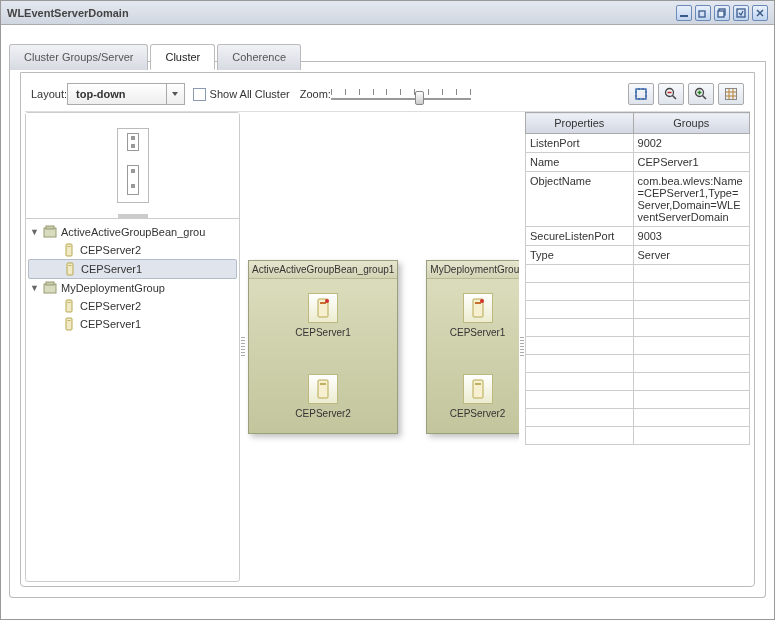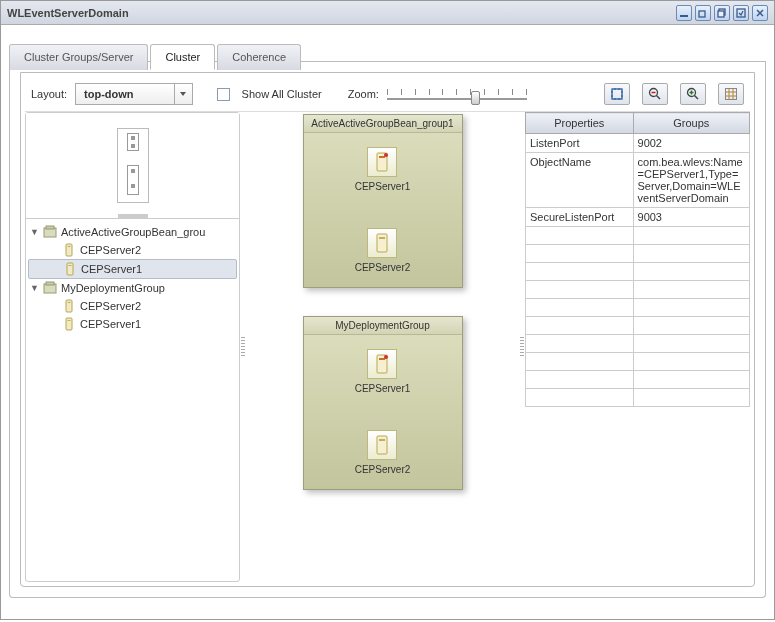--- a/index.html
+++ b/index.html
@@ -19,21 +19,21 @@
 .tabs1 .tab.active { background: #fff; border-bottom: 1px solid #fff; color: #222; }
 
 .panel1 { border: 1px solid #bbb; border-top: none; border-radius: 0 0 4px 4px; padding: 10px; }
 
 .tabs2 { display: flex; }
 .tabs2 .tab { padding: 5px 14px; background: linear-gradient(to bottom,#d4d8e2,#b8bec9); border: 1px solid #999; border-bottom: none; margin-right: 2px; color: #444; cursor: pointer; white-space: nowrap; border-radius: 3px 3px 0 0; }
 .tabs2 .tab.active { background: #fff; color: #222; }
 
 .panel2 { border: 1px solid #bbb; border-radius: 0 0 4px 4px; padding: 4px; }
 
-.toolbar { display: flex; align-items: center; padding: 6px; gap: 8px; border-bottom: 1px solid #ddd; }
+.toolbar { display: flex; align-items: center; padding: 6px; border-bottom: 1px solid #ddd; }
 .toolbar label { color: #333; }
 .layout-select { display: inline-flex; align-items: center; border: 1px solid #aaa; height: 22px; background: linear-gradient(to bottom,#fff,#eee); }
 .layout-select span { padding: 3px 40px 3px 8px; font-weight: bold; min-width: 90px; }
 .layout-select .arrow { border-left: 1px solid #aaa; width: 18px; height: 100%; display: flex; align-items: center; justify-content: center; }
 .chkbox { width: 13px; height: 13px; border: 1px solid #8a9bb2; background: #fff; display: inline-block; vertical-align: middle; margin-right: 4px; }
 .zoom-slider { width: 140px; height: 18px; position: relative; }
 .zoom-slider .ticks { display: flex; justify-content: space-between; position: absolute; width: 100%; top: 4px; }
 .zoom-slider .ticks span { width: 1px; height: 6px; background: #888; }
 .zoom-slider .track { position: absolute; top: 13px; width: 100%; height: 2px; background: #999; }
 .zoom-slider .handle { position: absolute; top: 6px; left: 60%; width: 9px; height: 14px; background: linear-gradient(to bottom,#fff,#ccc); border: 1px solid #888; border-radius: 2px; }
@@ -56,21 +56,21 @@
 .tree-node { display: flex; align-items: center; padding: 2px 2px; gap: 4px; cursor: pointer; white-space: nowrap; }
 .tree-node.group { }
 .tree-node.child { padding-left: 34px; }
 .tree-node.selected { background: #e0e4ec; border: 1px solid #b5bdcb; border-radius: 2px; }
 .tree-toggle { width: 9px; height: 9px; display: flex; align-items: center; justify-content: center; color: #666; font-size: 9px; }
 .icn { width: 14px; height: 14px; display: inline-flex; }
 
 .vsplit { width: 6px; display: flex; align-items: center; justify-content: center; cursor: col-resize; }
 .vgrip { width: 4px; height: 20px; background: repeating-linear-gradient(to bottom,#aaa 0,#aaa 1px,transparent 1px,transparent 3px); }
 
-.canvas { flex: 1; background: #fff; padding: 2px; display: flex; flex-direction: column; gap: 28px; overflow: auto; align-items: center;}
+.canvas { flex: 1; background: #fff; padding: 2px; display: flex; flex-direction: row; gap: 28px; overflow: auto; align-items: center;}
 .server-group { width: 160px; border: 1px solid #9a9f7e; box-shadow: 3px 3px 6px rgba(0,0,0,0.25); }
 .sg-header { background: linear-gradient(to bottom,#e6e6d0,#d3d4b4); text-align: center; padding: 3px; border-bottom: 1px solid #b7b994; font-size: 10px; }
 .sg-body { background: linear-gradient(to bottom,#dadcbb,#c3c59d); padding: 14px 0; display: flex; flex-direction: column; gap: 36px; align-items: center; }
 .sg-node { text-align: center; }
 .sg-icon { width: 30px; height: 30px; margin: 0 auto 4px; background: linear-gradient(to bottom,#fff,#ececd0); border: 1px solid #bdb87e; display: flex; align-items: center; justify-content: center; }
 .sg-label { font-size: 10px; }
 
 .propcol { width: 225px; display: flex; flex-direction: column; }
 .proptable { border: 1px solid #999; border-collapse: collapse; width: 100%; }
 .proptable th { background: linear-gradient(to bottom,#eef1f7,#d2d7e2); padding: 4px; border: 1px solid #aaa; font-weight: normal; color: #333; font-size: 11px;}
@@ -326,26 +326,34 @@
                   <th>Properties</th>
                   <th>Groups</th>
                 </tr>
               </thead>
               <tbody id="prop-body">
                   <tr>
                     <td>ListenPort</td>
                     <td>9002</td>
                   </tr>
                   <tr>
+                    <td>Name</td>
+                    <td>CEPServer1</td>
+                  </tr>
+                  <tr>
                     <td>ObjectName</td>
                     <td>com.bea.wlevs:Name=CEPServer1,Type=Server,Domain=WLEventServerDomain</td>
                   </tr>
                   <tr>
                     <td>SecureListenPort</td>
                     <td>9003</td>
+                  </tr>
+                  <tr>
+                    <td>Type</td>
+                    <td>Server</td>
                   </tr>
                   <tr>
                     <td></td>
                     <td></td>
                   </tr>
                   <tr>
                     <td></td>
                     <td></td>
                   </tr>
                   <tr>

